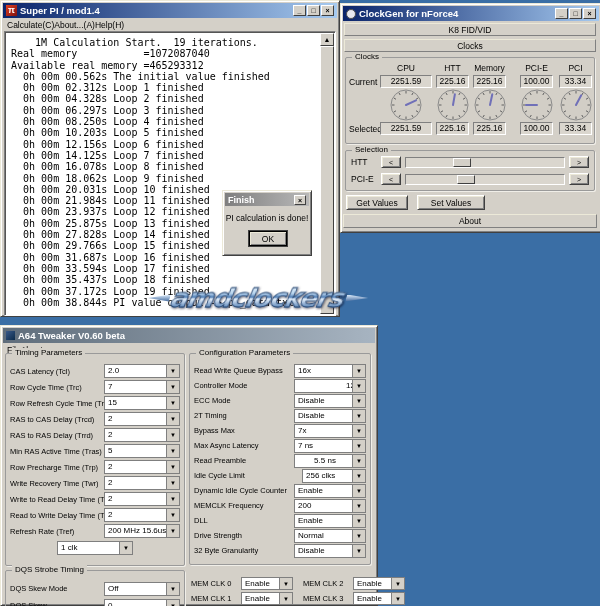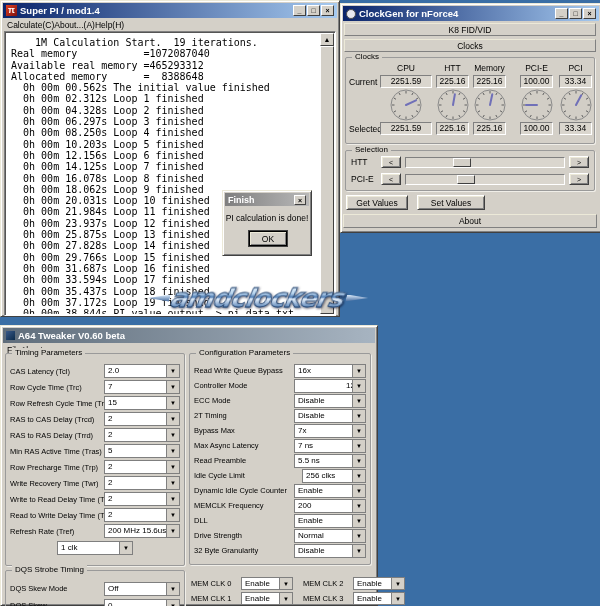--- a/index.html
+++ b/index.html
@@ -165,21 +165,20 @@
   <div class="menubar" id="spi-menu">
       <span class="menu-item">Calculate(C)</span>
       <span class="menu-item">About...(A)</span>
       <span class="menu-item">Help(H)</span>
     </div>
   <div class="spi-client sunken">
     <div id="spi-lines">
         <div class="spi-line">    1M Calculation Start.  19 iterations.</div>
         <div class="spi-line">Real memory           =1072087040</div>
         <div class="spi-line">Available real memory =465293312</div>
-        <div class="spi-line">Allocated memory      =  8388648</div>
         <div class="spi-line">  0h 00m 00.562s The initial value finished</div>
         <div class="spi-line">  0h 00m 02.312s Loop 1 finished</div>
         <div class="spi-line">  0h 00m 04.328s Loop 2 finished</div>
         <div class="spi-line">  0h 00m 06.297s Loop 3 finished</div>
         <div class="spi-line">  0h 00m 08.250s Loop 4 finished</div>
         <div class="spi-line">  0h 00m 10.203s Loop 5 finished</div>
         <div class="spi-line">  0h 00m 12.156s Loop 6 finished</div>
         <div class="spi-line">  0h 00m 14.125s Loop 7 finished</div>
         <div class="spi-line">  0h 00m 16.078s Loop 8 finished</div>
         <div class="spi-line">  0h 00m 18.062s Loop 9 finished</div>
@@ -532,21 +531,21 @@
         </div>
         <div class="a64-row" style="height: 15px;">
           <span class="a64-lab">Max Async Latency</span>
           <div class="dd" style="width: 72px;">
             <span class="dd-val">7 ns</span>
             <span class="dd-btn">▼</span>
           </div>
         </div>
         <div class="a64-row" style="height: 15px;">
           <span class="a64-lab">Read Preamble</span>
-          <div class="dd" style="width: 72px;">
+          <div class="dd" style="width: 72px; text-align: center;">
             <span class="dd-val">5.5 ns</span>
             <span class="dd-btn">▼</span>
           </div>
         </div>
         <div class="a64-row" style="height: 15px;">
           <span class="a64-lab">Idle Cycle Limit</span>
           <div class="dd" style="width: 64px;">
             <span class="dd-val">256 clks</span>
             <span class="dd-btn">▼</span>
           </div>

